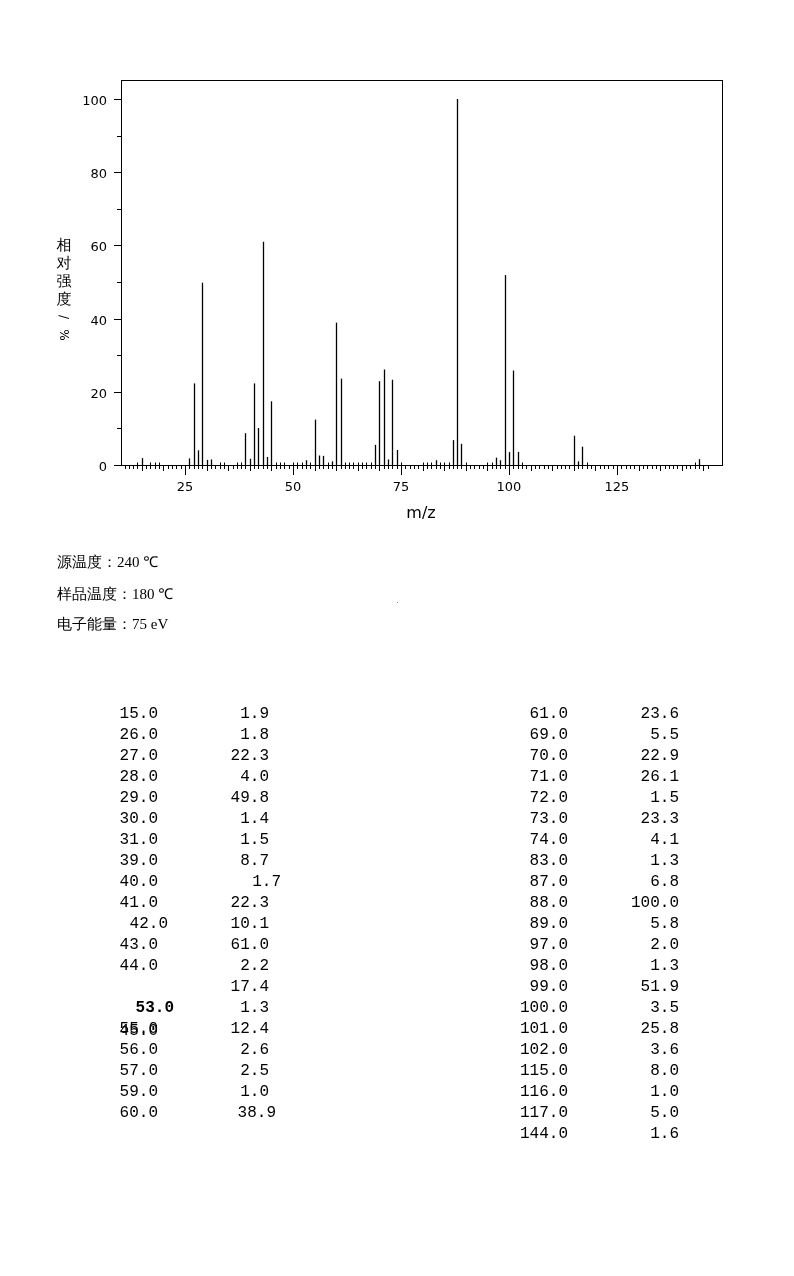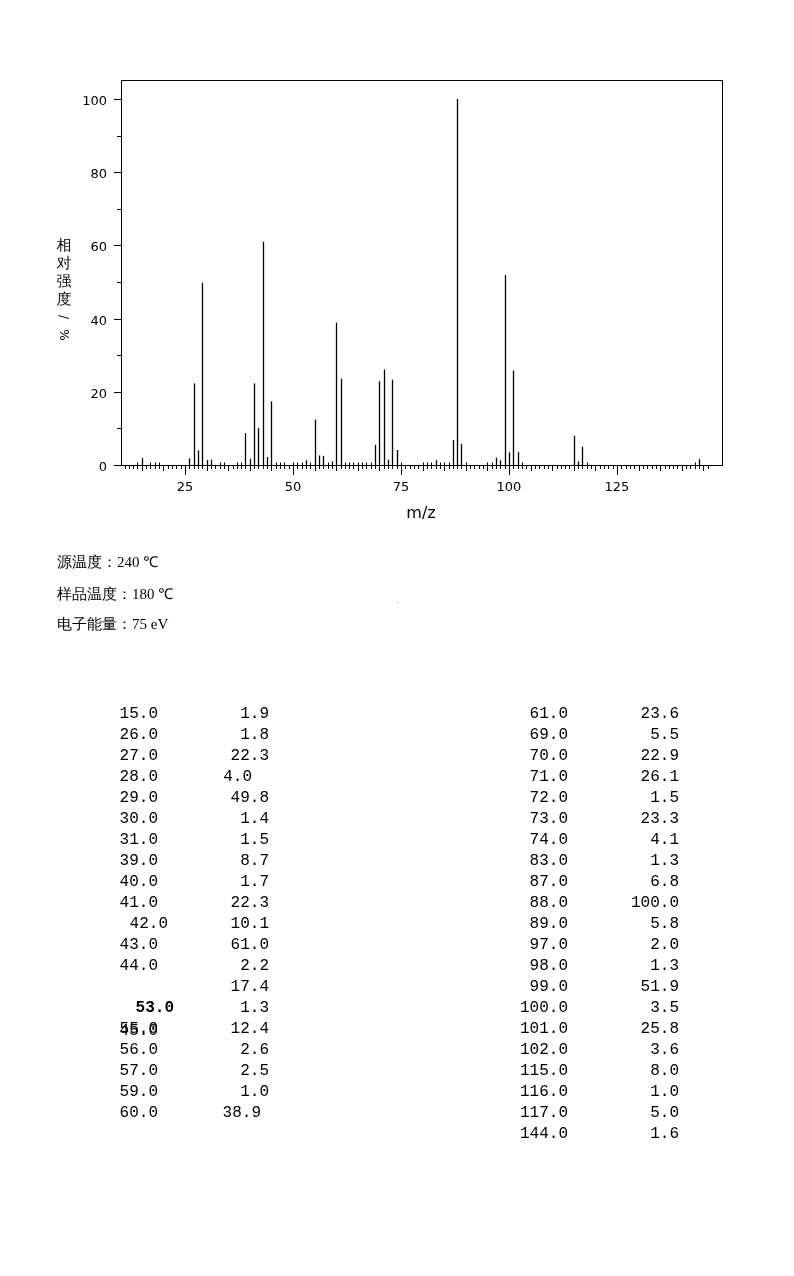--- a/index.html
+++ b/index.html
@@ -290,41 +290,41 @@
     <div class="row">
       <span class="mz" style="right: 242px;">26.0</span>
       <span class="ab" style="right: 131px;">1.8</span>
     </div>
     <div class="row">
       <span class="mz" style="right: 242px;">27.0</span>
       <span class="ab" style="right: 131px;">22.3</span>
     </div>
     <div class="row">
       <span class="mz" style="right: 242px;">28.0</span>
-      <span class="ab" style="right: 148px;">4.0</span>
+      <span class="ab" style="right: 131px;">4.0</span>
     </div>
     <div class="row">
       <span class="mz" style="right: 242px;">29.0</span>
       <span class="ab" style="right: 131px;">49.8</span>
     </div>
     <div class="row">
       <span class="mz" style="right: 242px;">30.0</span>
       <span class="ab" style="right: 131px;">1.4</span>
     </div>
     <div class="row">
       <span class="mz" style="right: 242px;">31.0</span>
       <span class="ab" style="right: 131px;">1.5</span>
     </div>
     <div class="row">
       <span class="mz" style="right: 242px;">39.0</span>
       <span class="ab" style="right: 131px;">8.7</span>
     </div>
     <div class="row">
       <span class="mz" style="right: 242px;">40.0</span>
-      <span class="ab" style="right: 131px;">1.7</span>
+      <span class="ab" style="right: 119px;">1.7</span>
     </div>
     <div class="row">
       <span class="mz" style="right: 242px;">41.0</span>
       <span class="ab" style="right: 131px;">22.3</span>
     </div>
     <div class="row">
       <span class="mz" style="right: 232px;">42.0</span>
       <span class="ab" style="right: 131px;">10.1</span>
     </div>
     <div class="row">
@@ -354,21 +354,21 @@
     <div class="row">
       <span class="mz" style="right: 242px;">57.0</span>
       <span class="ab" style="right: 131px;">2.5</span>
     </div>
     <div class="row">
       <span class="mz" style="right: 242px;">59.0</span>
       <span class="ab" style="right: 131px;">1.0</span>
     </div>
     <div class="row">
       <span class="mz" style="right: 242px;">60.0</span>
-      <span class="ab" style="right: 139px; text-align: center;">38.9</span>
+      <span class="ab" style="right: 124px; text-align: center;">38.9</span>
     </div>
   </div>
 <div class="tbl" id="tbl-right" style="left:0; top:704px; width:794px;">
     <div class="row">
       <span class="mz" style="right: 226px;">61.0</span>
       <span class="ab" style="right: 115px;">23.6</span>
     </div>
     <div class="row">
       <span class="mz" style="right: 226px;">69.0</span>
       <span class="ab" style="right: 115px;">5.5</span>

